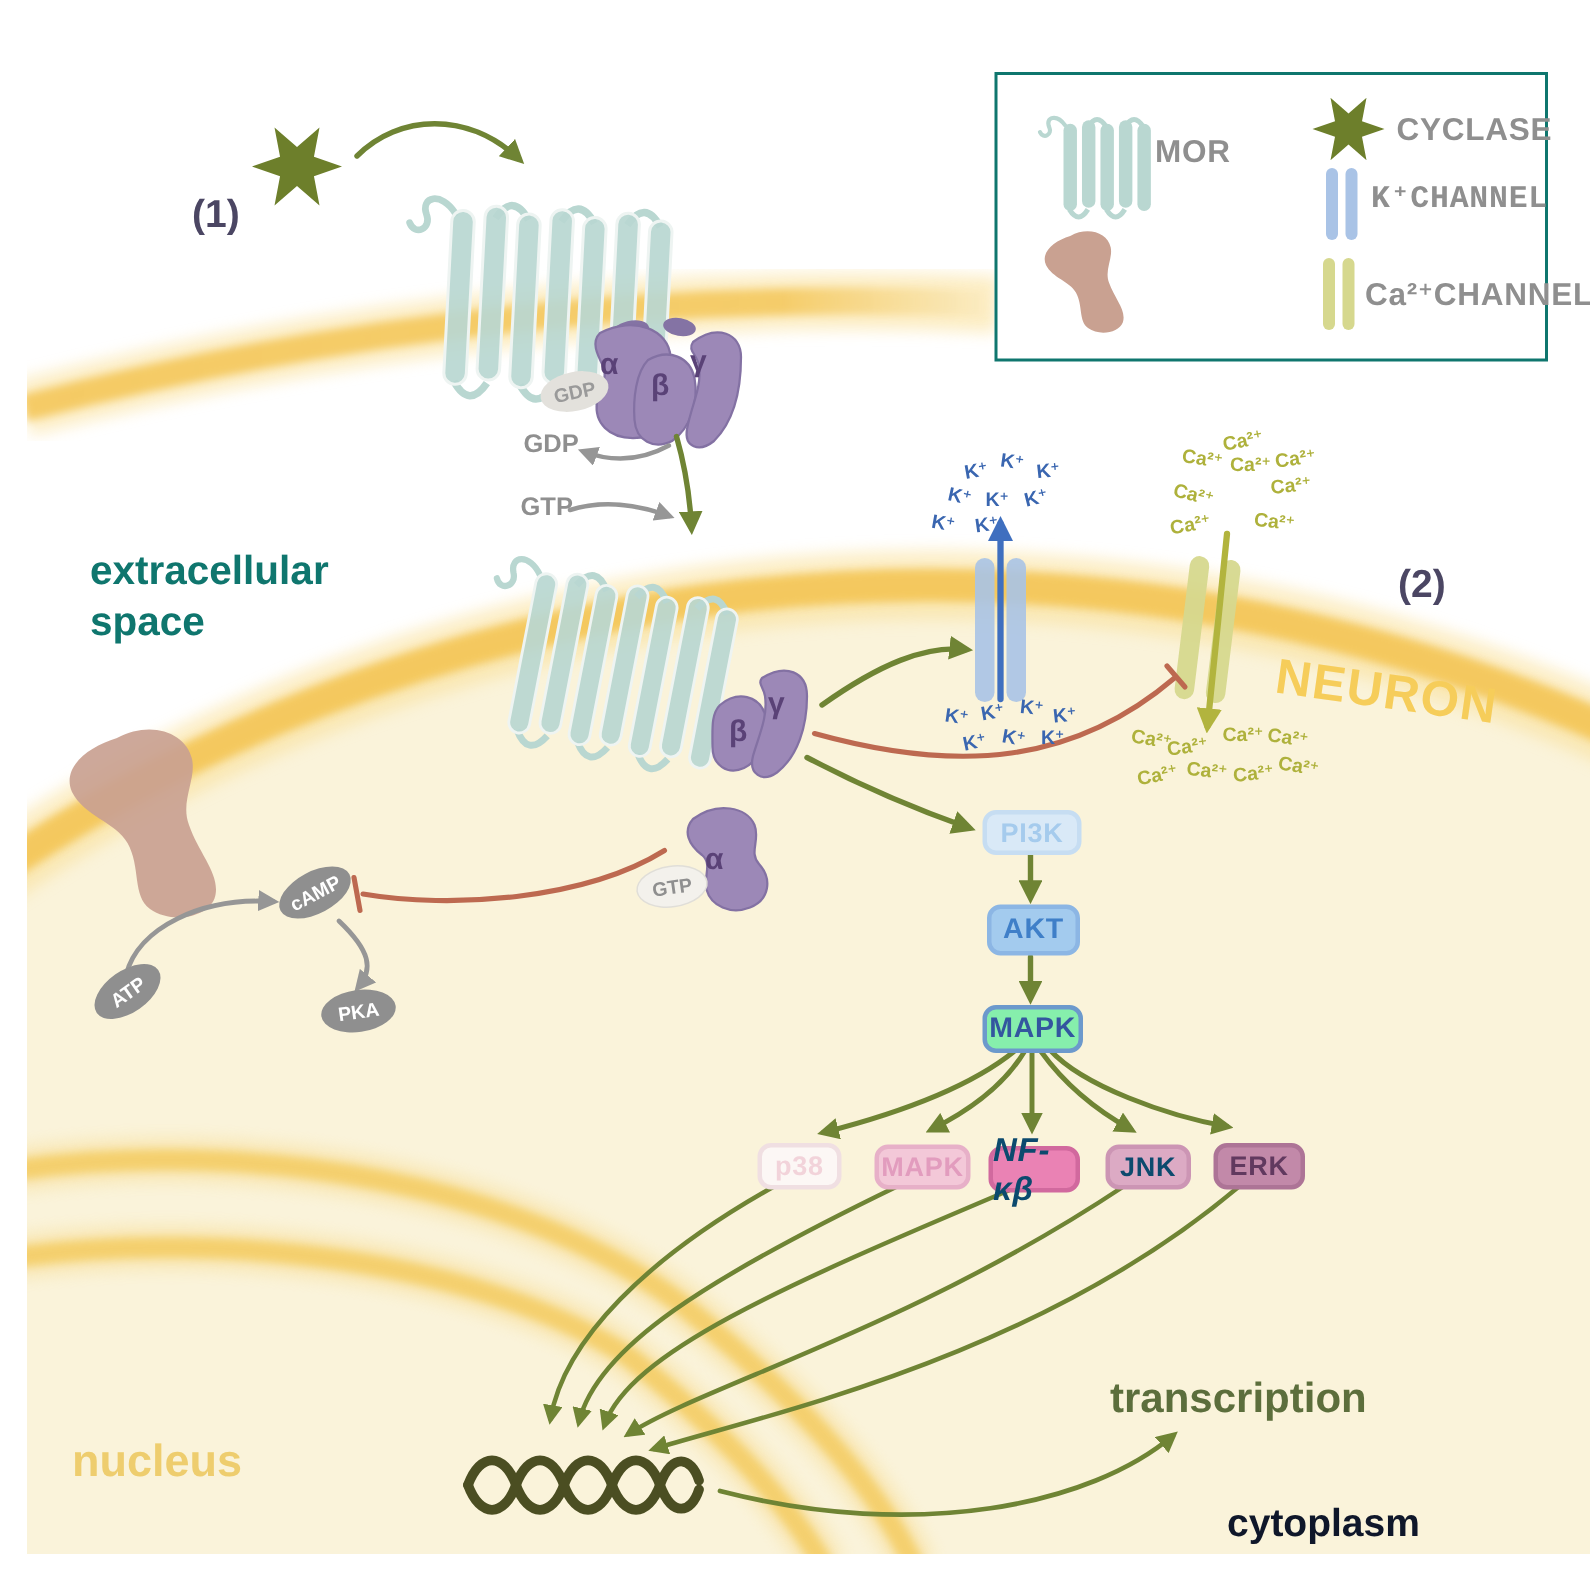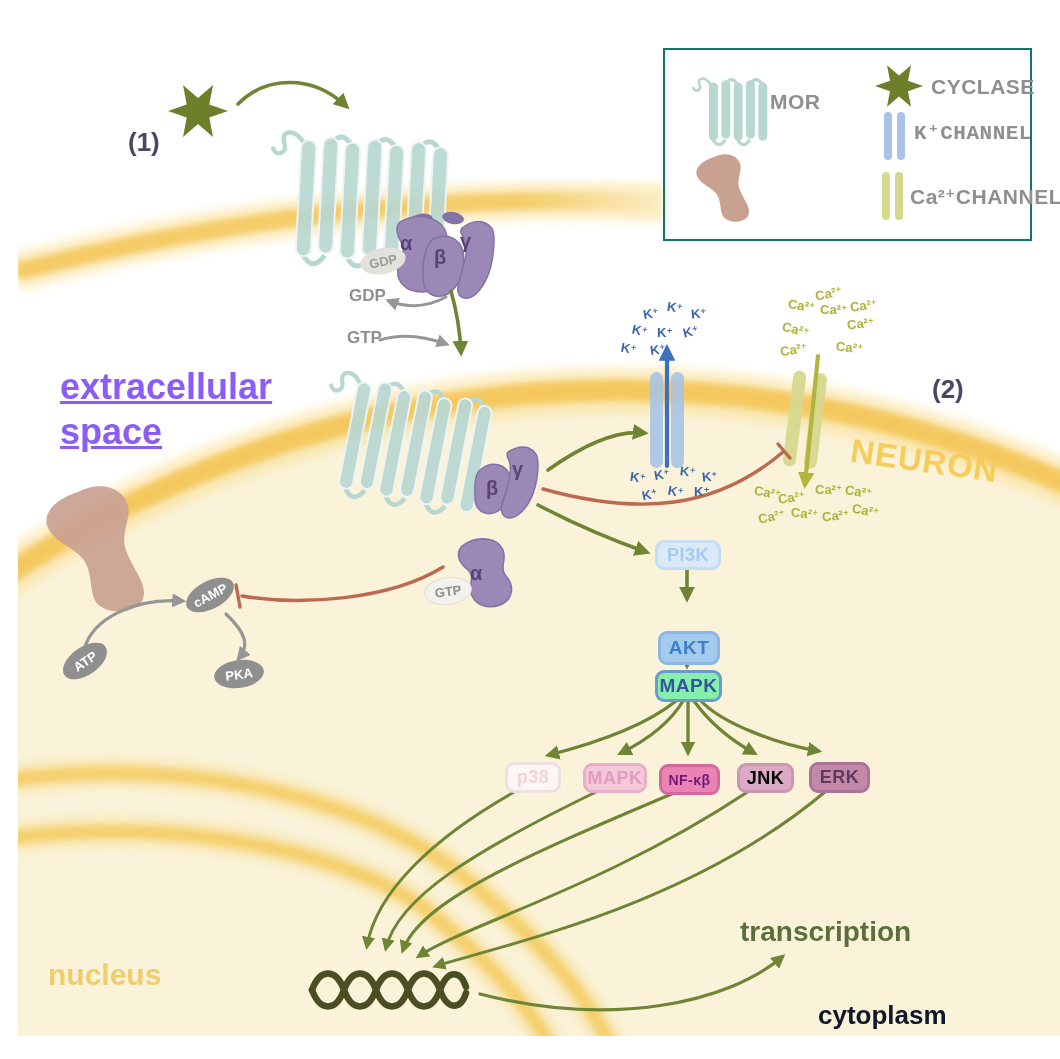--- a/index.html
+++ b/index.html
@@ -171,21 +171,21 @@
       <path d="M 749 791 C 606 886, 468 924, 419 956" stroke="#6f8434" stroke-width="3" marker-end="url(#mG)"></path>
       <path d="M 826 791 C 690 906, 506 944, 436 966" stroke="#6f8434" stroke-width="3" marker-end="url(#mG)"></path>
 
       <path d="M 480 994 C 612 1028, 728 1003, 782 957" stroke="#6f8434" stroke-width="3.2" marker-end="url(#mG)"></path>
     </g>
   </svg>
 
   <div class="lbl" style="left:128px;top:126px;font-size:26px;color:#4b4663;">(1)</div>
   <div class="lbl" style="left:932px;top:373px;font-size:26px;color:#4b4663;">(2)</div>
 
-  <div class="lbl" style="left:60px;top:364px;width:170px;font-size:36px;color:#8b5cf6;text-decoration:underline;">extracellular space</div>
+  <div class="lbl" style="left:60px;top:364px;width:170px;font-size:27px;color:#0f766e;">extracellular space</div>
   <div class="lbl" style="left:850px;top:440px;font-size:33px;font-weight:800;color:#f6cd5a;transform:rotate(8deg);letter-spacing:1px;">NEURON</div>
   <div class="lbl" style="left:48px;top:956px;font-size:30px;font-weight:800;color:#eecd6e;">nucleus</div>
   <div class="lbl" style="left:818px;top:999px;font-size:26px;font-weight:800;color:#0f172a;">cytoplasm</div>
   <div class="lbl" style="left:740px;top:914px;font-size:28px;color:#5c6e3c;">transcription</div>
 
   <span class="greek" style="left:400px;top:232px;">α</span>
   <span class="greek" style="left:434px;top:246px;">β</span>
   <span class="greek" style="left:460px;top:230px;">γ</span>
   <span class="greek" style="left:486px;top:477px;">β</span>
   <span class="greek" style="left:512px;top:458px;">γ</span>
@@ -194,27 +194,27 @@
   <div class="pill" style="left:360px;top:248px;width:46px;height:26px;background:#e3e1dc;color:#9a9a9a;transform:rotate(-12deg);">GDP</div>
   <div class="lbl" style="left:349px;top:285px;font-size:17px;color:#8f8f8f;">GDP</div>
   <div class="lbl" style="left:347px;top:327px;font-size:17px;color:#8f8f8f;">GTP</div>
   <div class="pill" style="left:424px;top:577px;width:46px;height:26px;background:#f3f1ec;border:1px solid #e0ded8;color:#8f8f8f;transform:rotate(-8deg);">GTP</div>
 
   <div class="pill" style="left:60px;top:647px;width:50px;height:28px;background:#8f8f8f;color:#ffffff;transform:rotate(-35deg);">ATP</div>
   <div class="pill" style="left:184px;top:581px;width:52px;height:28px;background:#8f8f8f;color:#ffffff;transform:rotate(-28deg);">cAMP</div>
   <div class="pill" style="left:214px;top:660px;width:50px;height:28px;background:#8f8f8f;color:#ffffff;transform:rotate(-8deg);">PKA</div>
 
   <div class="box" style="left:655px;top:540px;width:60px;height:24px;background:#d9e9f7;border-color:#c6ddf2;color:#a5cbed;font-size:18px;">PI3K</div>
-  <div class="box" style="left:658px;top:603px;width:56px;height:28px;background:#a3cbee;border-color:#8cb6e4;color:#3f7fc8;font-size:19px;margin-top:28px;">AKT</div>
+  <div class="box" style="left:658px;top:603px;width:56px;height:28px;background:#a3cbee;border-color:#8cb6e4;color:#3f7fc8;font-size:19px;">AKT</div>
   <div class="box" style="left:655px;top:670px;width:61px;height:26px;background:#86efac;border-color:#6c99cc;color:#33569f;font-size:19px;">MAPK</div>
 
   <div class="box" style="left:505px;top:762px;width:50px;height:25px;background:#fcf7f5;border-color:#f0dfe2;color:#f2d3da;font-size:18px;">p38</div>
   <div class="box" style="left:583px;top:763px;width:58px;height:24px;background:#f3c8d8;border-color:#e7b0c8;color:#e29cbe;font-size:18px;">MAPK</div>
-  <div class="box" style="left:659px;top:764px;width:55px;height:25px;background:#ea82b4;border-color:#d1699e;color:#701a75;font-size:14px;">NF-κβ</div>
-  <div class="box" style="left:737px;top:763px;width:51px;height:24px;background:#dcaac4;border-color:#cc95b4;color:#000000;font-size:18px;">JNK</div>
+  <div class="box" style="left:659px;top:764px;width:55px;height:25px;background:#ea82b4;border-color:#d1699e;color:#0c4a6e;font-size:22px;font-style:italic;">NF-κβ</div>
+  <div class="box" style="left:737px;top:763px;width:51px;height:24px;background:#dcaac4;border-color:#cc95b4;color:#0c4a6e;font-size:18px;">JNK</div>
   <div class="box" style="left:809px;top:762px;width:55px;height:25px;background:#c289a9;border-color:#ad7496;color:#61395f;font-size:18px;">ERK</div>
 
   <span class="ion" style="left:643px;top:306px;color:#3a66b0;transform:rotate(-10deg);">K⁺</span>
   <span class="ion" style="left:667px;top:300px;color:#3a66b0;transform:rotate(8deg);">K⁺</span>
   <span class="ion" style="left:691px;top:306px;color:#3a66b0;transform:rotate(-6deg);">K⁺</span>
   <span class="ion" style="left:632px;top:323px;color:#3a66b0;transform:rotate(12deg);">K⁺</span>
   <span class="ion" style="left:657px;top:325px;color:#3a66b0;">K⁺</span>
   <span class="ion" style="left:683px;top:324px;color:#3a66b0;transform:rotate(-14deg);">K⁺</span>
   <span class="ion" style="left:621px;top:341px;color:#3a66b0;transform:rotate(10deg);">K⁺</span>
   <span class="ion" style="left:650px;top:342px;color:#3a66b0;transform:rotate(-8deg);">K⁺</span>

